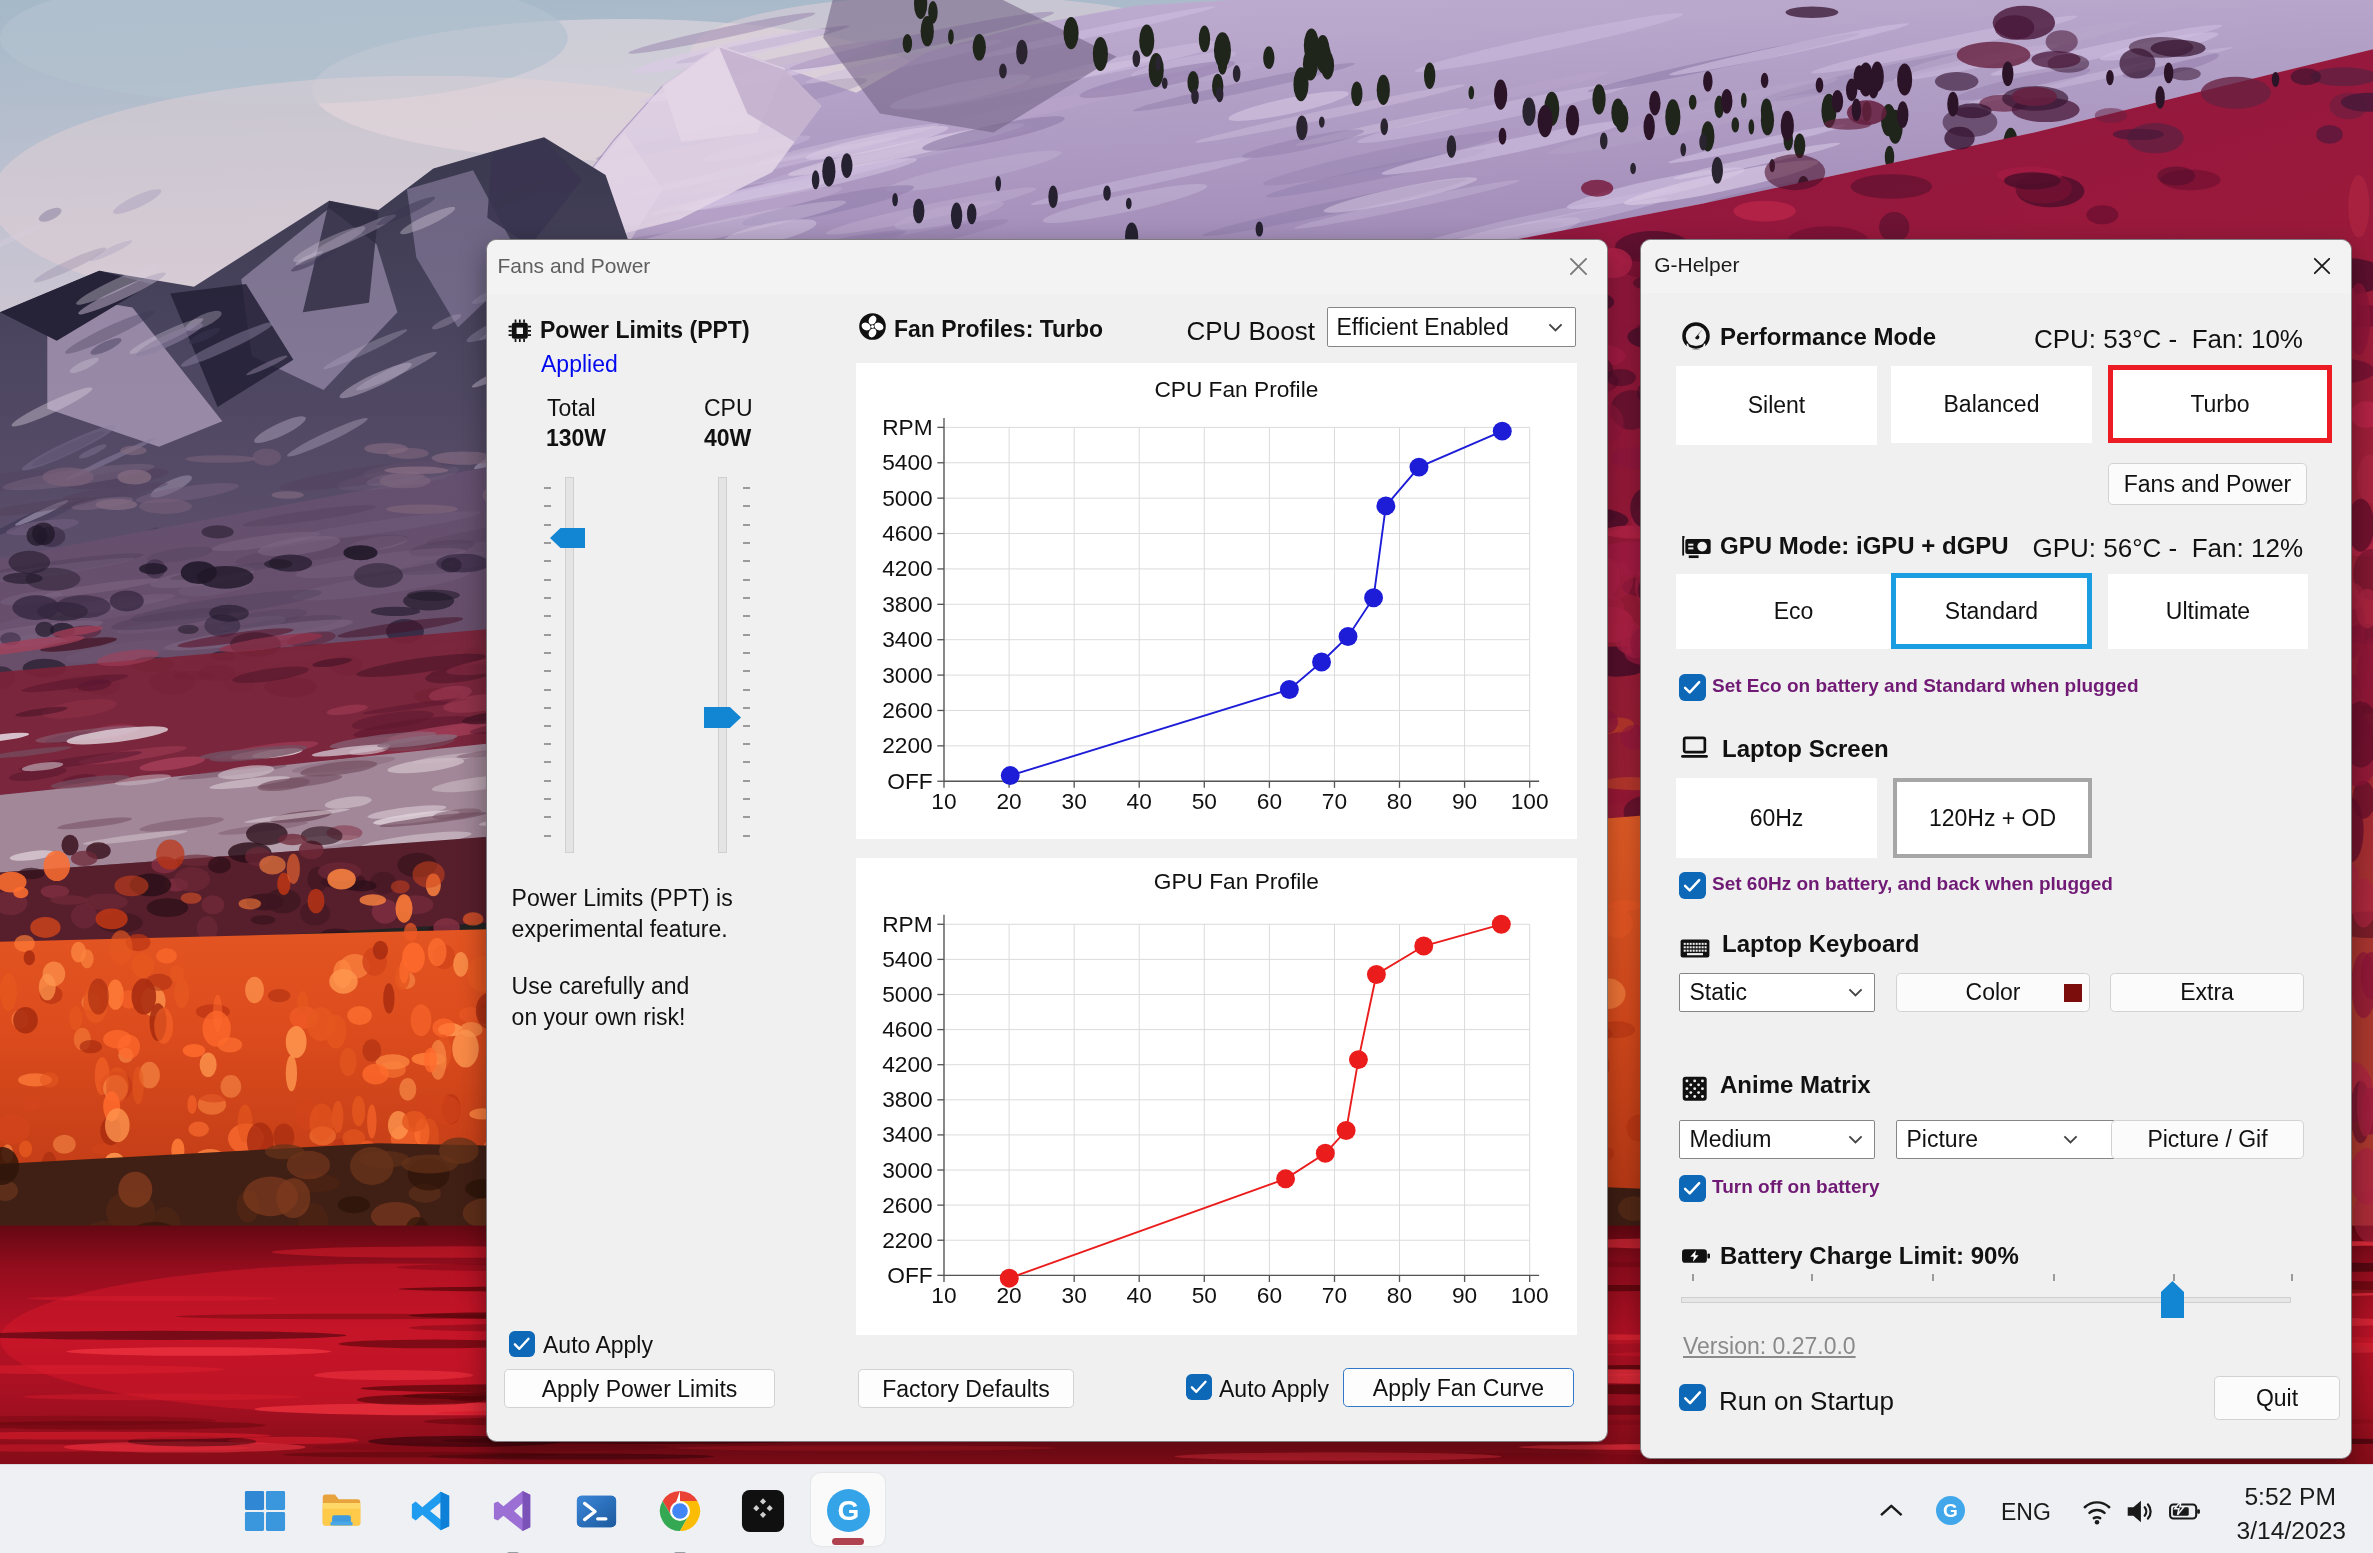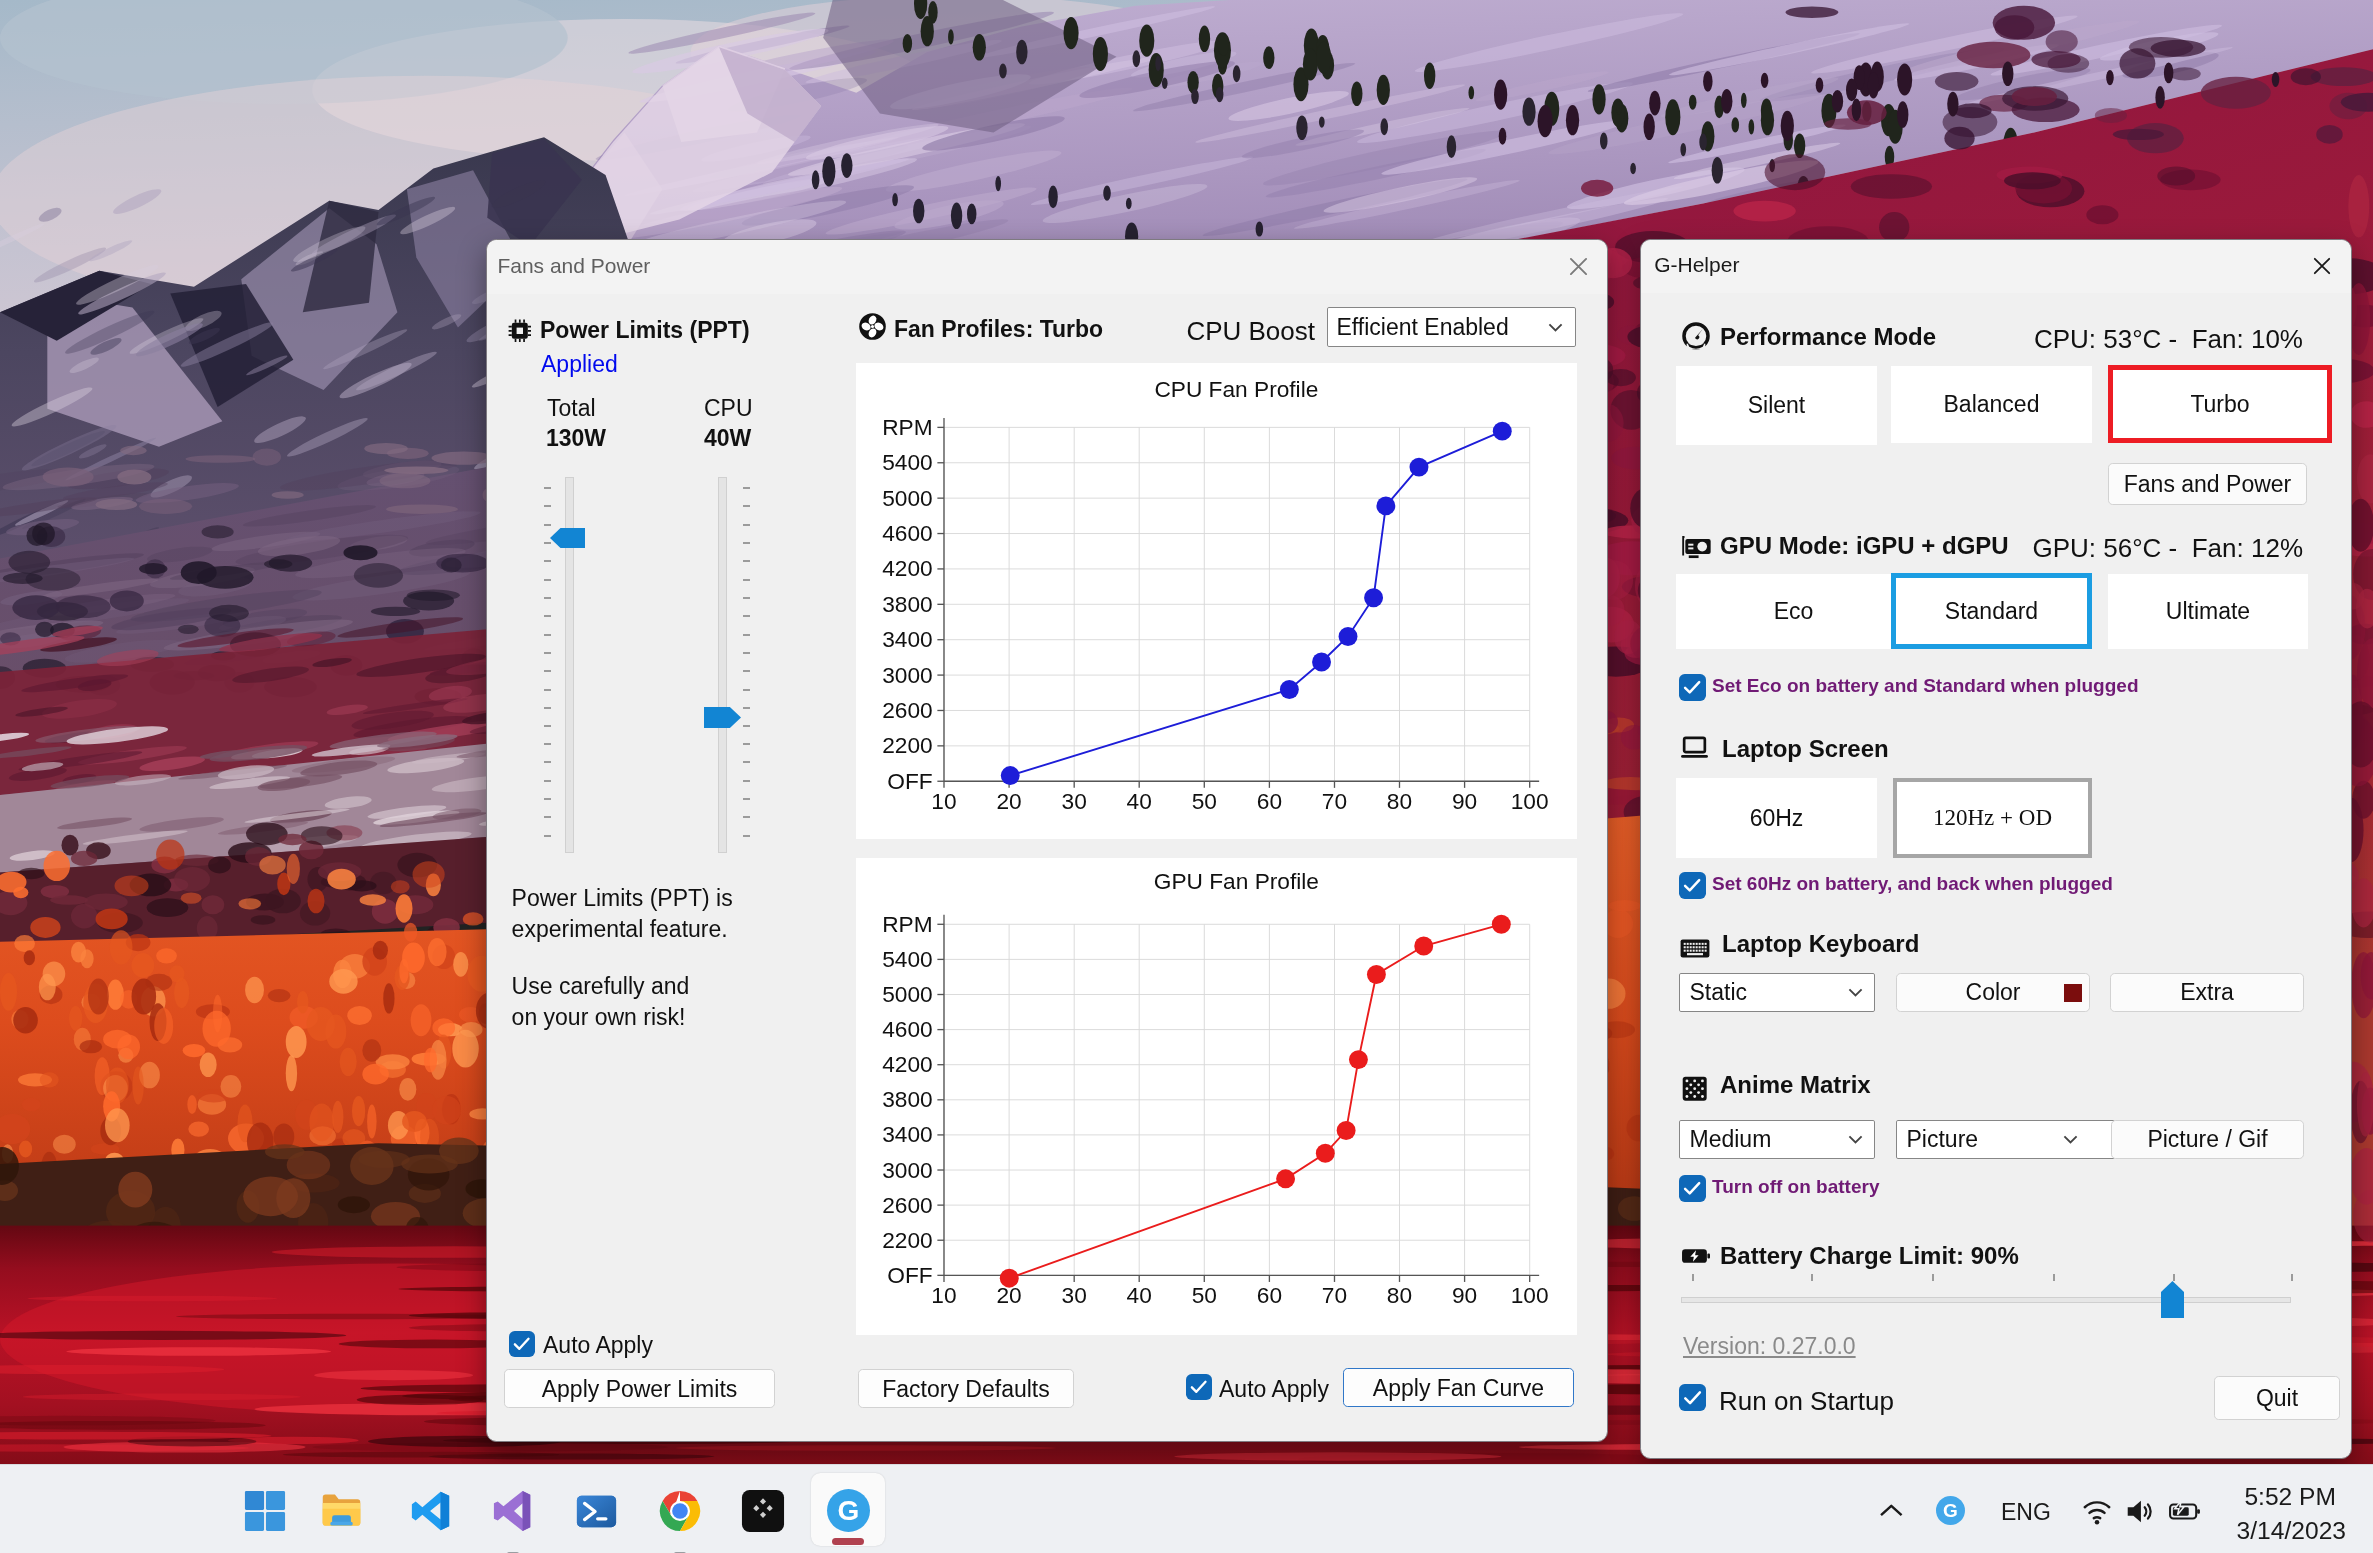--- a/index.html
+++ b/index.html
@@ -1838,21 +1838,21 @@
   <div class="gr25" style="left:71px;top:435px">Set Eco on battery and Standard when plugged</div>
 
   <svg style="position:absolute;left:38px;top:496px" width="31" height="23" viewBox="0 0 30 22">
 <rect x="5" y="1.6" width="20" height="13.8" rx="1.6" fill="none" stroke="#111" stroke-width="2.6"></rect>
 <rect x="2" y="18.2" width="26" height="2.8" rx="1.4" fill="#111"></rect>
     </svg>
   <div class="b26" style="left:81px;top:495px">Laptop Screen</div>
   <div class="gbtn" style="left:35px;top:538px;width:201px;height:80px;border:none;">
       <span>60Hz</span>
     </div>
-  <div class="gbtn" style="left:252px;top:538px;width:199px;height:80px;border:4.7px solid #a6a6a6;font-family:Liberation Serif, serif;">
+  <div class="gbtn" style="left:252px;top:538px;width:199px;height:80px;border:4.7px solid #a6a6a6;">
       <span>120Hz + OD</span>
     </div>
   <div style="position:absolute;left:38px;top:632px;width:26.5px;height:26.5px;background:#0e68b8;border-radius:5.7px">
       <svg width="26.5" height="26.5" viewBox="0 0 24 24">
         <path d="M5.5 12.5l4.2 4.2 8.6-9.4" fill="none" stroke="#fff" stroke-width="2.2" stroke-linecap="round" stroke-linejoin="round"></path>
       </svg>
     </div>
   <div class="gr25" style="left:71px;top:633px">Set 60Hz on battery, and back when plugged</div>
 
   <svg style="position:absolute;left:38px;top:697px" width="32" height="23" viewBox="0 0 30 21">

